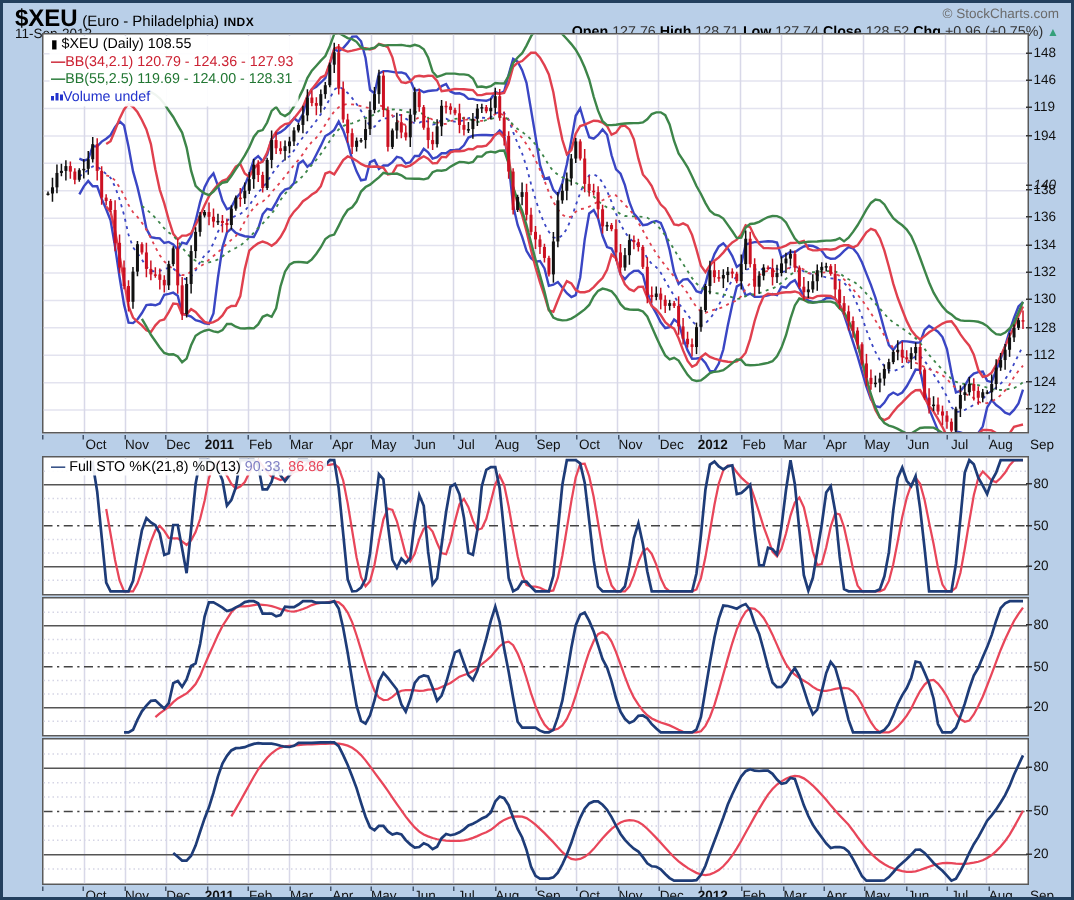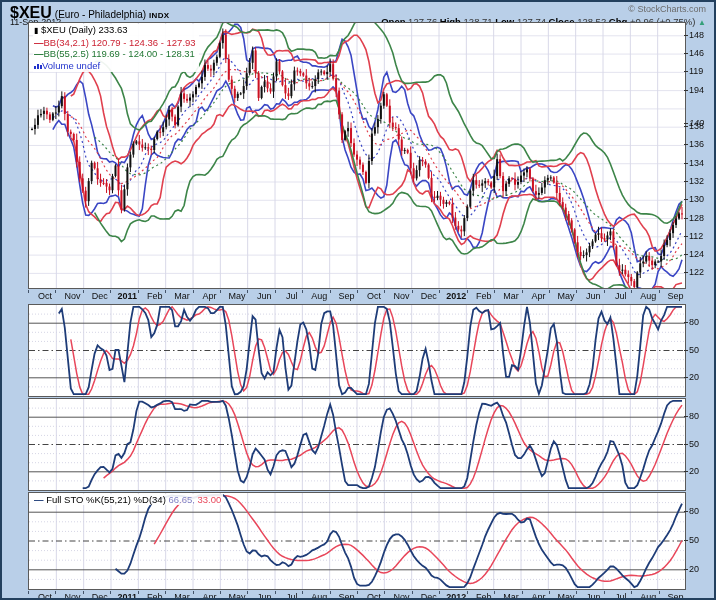--- a/index.html
+++ b/index.html
@@ -18,21 +18,21 @@
   .quote b{color:#000;}
   .quote .arrow{font-size:8px;}
   .frame{position:absolute;background:#fff;border:1px solid #5a5a5a;box-sizing:border-box;}
   #priceFrame{left:26px;top:20px;width:658px;height:267px;}
   #p1Frame{left:26px;top:302px;width:658px;height:93px;}
   #p2Frame{left:26px;top:396px;width:658px;height:93px;}
   #p3Frame{left:26px;top:490px;width:658px;height:98px;}
   .yaxis-label{position:absolute;left:687px;font-size:9px;color:#111;}
   .yaxis-label::before{content:"";position:absolute;left:-5px;top:5px;width:4px;border-top:1px solid #333;}
   .xstrip{position:absolute;left:26px;width:658px;height:13px;}
-  .xstrip .mlabel{position:absolute;top:1px;font-size:9px;color:#111;transform:translateX(-50%);}
+  .xstrip .mlabel{position:absolute;top:1px;font-size:9px;color:#111;transform:translateX(-50%);margin-left:19px;}
   .xstrip .mlabel.year{font-weight:bold;}
   .xstrip .tick{position:absolute;top:0;width:1px;height:3px;background:#44546a;}
   #xstrip1{top:288px;} #xstrip2{top:589px;}
   .legend{position:absolute;left:31px;top:22px;font-size:9.5px;line-height:11.5px;
           background:rgba(255,255,255,.92);padding:0 3px 1px 1px;color:#000;white-space:nowrap;}
   .legend .candle-ico{display:inline-block;width:7px;font-size:8px;color:#000;}
   .legend .dash{font-weight:bold;}
   .legend .vol{color:#2233cc;}
   .legend .vol-ico{display:inline-block;width:8px;}
   .vol-ico i{display:inline-block;width:2px;background:#2233cc;margin-right:1px;}
@@ -552,21 +552,21 @@
         <rect x="646.0366972477065" y="195.55172413793107" width="2" height="6.396551724137964" fill="#111111"></rect>
         <line x1="650.0183486238532" y1="189.06379310344826" x2="650.0183486238532" y2="196.92241379310357" stroke="#111111" stroke-width="1"></line>
         <rect x="649.0183486238532" y="190.43448275862073" width="2" height="5.117241379310343" fill="#111111"></rect>
         <line x1="653" y1="184.0379310344829" x2="653" y2="196.358908045977" stroke="#cc1122" stroke-width="1"></line>
         <rect x="652" y="190.43448275862073" width="2" height="1" fill="#cc1122"></rect>
       </svg>
   </div>
 
   <div class="legend">
     <div>
-      <span class="candle-ico">▮</span><span>$XEU (Daily) 233.63</span>
+      <span class="candle-ico">▮</span><span>$XEU (Daily) 108.55</span>
     </div>
     <div>
       <span class="dash bb-dash" style="color: rgb(204, 34, 51);">—</span><span class="bb-text" style="color: rgb(204, 34, 51);">BB(34,2.1) 120.79 - 124.36 - 127.93</span>
     </div>
     <div>
       <span class="dash bb-dash" style="color: rgb(34, 119, 51);">—</span><span class="bb-text" style="color: rgb(34, 119, 51);">BB(55,2.5) 119.69 - 124.00 - 128.31</span>
     </div>
     <div class="vol">
       <span class="vol-ico"><i style="height:3px"></i><i style="height:5px"></i><i style="height:4px"></i></span><span>Volume undef</span>
     </div>
@@ -667,20 +667,26 @@
       <span class="mlabel" style="left: 565.3px;">Jun</span>
       <span class="tick" style="left: 575.8px;"></span>
       <span class="mlabel" style="left: 592.7px;">Jul</span>
       <span class="tick" style="left: 603.2px;"></span>
       <span class="mlabel" style="left: 620.2px;">Aug</span>
       <span class="tick" style="left: 630.6px;"></span>
       <span class="mlabel" style="left: 647.6px;">Sep</span>
     </div>
 
   <div id="p1Frame" class="frame">
+    <div class="pleg">
+      <span class="kdash">—</span>
+      <span>Full STO %K(21,8) %D(13)</span>
+      <span class="kval">90.33,</span>
+      <span class="dval">86.86</span>
+    </div>
     <svg id="p1Svg" width="656" height="91">
         <line x1="27.333333333333332" y1="0" x2="27.333333333333332" y2="91" stroke="#d8d8e8" stroke-width="1"></line>
         <line x1="54.666666666666664" y1="0" x2="54.666666666666664" y2="91" stroke="#d8d8e8" stroke-width="1"></line>
         <line x1="82" y1="0" x2="82" y2="91" stroke="#d8d8e8" stroke-width="1"></line>
         <line x1="109.33333333333333" y1="0" x2="109.33333333333333" y2="91" stroke="#d8d8e8" stroke-width="1"></line>
         <line x1="136.66666666666666" y1="0" x2="136.66666666666666" y2="91" stroke="#d8d8e8" stroke-width="1"></line>
         <line x1="164" y1="0" x2="164" y2="91" stroke="#d8d8e8" stroke-width="1"></line>
         <line x1="191.33333333333331" y1="0" x2="191.33333333333331" y2="91" stroke="#d8d8e8" stroke-width="1"></line>
         <line x1="218.66666666666666" y1="0" x2="218.66666666666666" y2="91" stroke="#d8d8e8" stroke-width="1"></line>
         <line x1="246" y1="0" x2="246" y2="91" stroke="#d8d8e8" stroke-width="1"></line>
@@ -743,26 +749,20 @@
         <line x1="0" y1="27.3" x2="656" y2="27.3" stroke="#d5d5e5" stroke-width="1" stroke-dasharray="1,2"></line>
         <line x1="0" y1="9.1" x2="656" y2="9.1" stroke="#d5d5e5" stroke-width="1" stroke-dasharray="1,2"></line>
         <line x1="0" y1="18.2" x2="656" y2="18.2" stroke="#555555" stroke-width="1"></line>
         <line x1="0" y1="72.8" x2="656" y2="72.8" stroke="#555555" stroke-width="1"></line>
         <line x1="0" y1="45.5" x2="656" y2="45.5" stroke="#444" stroke-width="1" stroke-dasharray="6,3,1.5,3"></line>
         <path d="M74.6 79.1L77.5 76.6L80.5 74.4L83.5 72.2L86.5 69.1L89.5 66.6L92.4 65.0L95.4 63.3L98.4 60.4L101.4 57.0L104.4 51.6L107.4 44.4L110.3 37.7L113.3 31.1L116.3 24.3L119.3 18.3L122.3 13.7L125.2 9.2L128.2 6.2L131.2 5.2L134.2 5.2L137.2 4.9L140.2 4.4L143.1 4.0L146.1 4.2L149.1 4.5L152.1 5.1L155.1 6.0L158.0 7.1L161.0 7.8L164.0 8.5L167.0 8.8L170.0 8.0L173.0 7.0L175.9 5.8L178.9 4.4L181.9 3.4L184.9 3.0L187.9 2.7L190.8 2.3L193.8 2.0L196.8 2.6L199.8 5.0L202.8 9.4L205.8 15.9L208.7 24.5L211.7 34.3L214.7 44.4L217.7 53.9L220.7 61.6L223.6 66.0L226.6 67.7L229.6 67.5L232.6 65.6L235.6 63.0L238.6 61.5L241.5 61.1L244.5 61.1L247.5 61.2L250.5 61.6L253.5 61.4L256.4 60.8L259.4 60.6L262.4 60.3L265.4 59.0L268.4 57.6L271.3 56.3L274.3 54.2L277.3 52.1L280.3 51.0L283.3 50.0L286.3 48.3L289.2 46.2L292.2 43.8L295.2 41.4L298.2 38.8L301.2 35.2L304.1 31.8L307.1 29.5L310.1 28.8L313.1 31.1L316.1 36.7L319.1 44.1L322.0 53.0L325.0 63.1L328.0 71.8L331.0 78.7L334.0 84.0L336.9 87.1L339.9 87.8L342.9 86.9L345.9 84.6L348.9 80.3L351.9 73.6L354.8 64.8L357.8 54.8L360.8 44.6L363.8 35.5L366.8 28.4L369.7 23.8L372.7 22.4L375.7 24.1L378.7 28.7L381.7 35.7L384.7 44.0L387.6 52.1L390.6 59.8L393.6 66.1L396.6 70.8L399.6 74.8L402.5 77.8L405.5 80.0L408.5 81.4L411.5 82.7L414.5 83.6L417.4 84.6L420.4 86.0L423.4 87.5L426.4 88.9L429.4 89.2L432.4 89.2L435.3 89.2L438.3 88.5L441.3 84.9L444.3 79.0L447.3 70.9L450.2 61.3L453.2 50.6L456.2 39.9L459.2 29.7L462.2 20.6L465.2 13.7L468.1 8.8L471.1 6.5L474.1 6.9L477.1 9.3L480.1 13.0L483.0 18.0L486.0 24.1L489.0 30.9L492.0 37.8L495.0 43.8L498.0 48.0L500.9 50.8L503.9 53.0L506.9 54.8L509.9 56.6L512.9 58.9L515.8 60.7L518.8 61.5L521.8 61.5L524.8 61.0L527.8 60.3L530.8 59.8L533.7 59.6L536.7 60.0L539.7 62.0L542.7 65.6L545.7 70.8L548.6 76.9L551.6 82.5L554.6 86.7L557.6 89.2L560.6 89.2L563.6 89.2L566.5 87.9L569.5 85.3L572.5 82.0L575.5 78.1L578.5 73.3L581.4 67.3L584.4 61.7L587.4 57.4L590.4 54.7L593.4 54.3L596.3 56.7L599.3 60.6L602.3 65.3L605.3 71.4L608.3 76.9L611.3 80.5L614.2 82.2L617.2 81.4L620.2 77.3L623.2 71.7L626.2 65.3L629.1 58.0L632.1 50.2L635.1 42.3L638.1 34.3L641.1 27.2L644.1 20.8L647.0 15.0L650.0 10.2L653.0 6.1" fill="none" stroke="#e8465a" stroke-width="1.5"></path>
         <path d="M53.7 89.2L56.7 89.2L59.7 87.5L62.6 80.9L65.6 75.2L68.6 71.4L71.6 68.2L74.6 67.9L77.5 70.7L80.5 73.4L83.5 69.8L86.5 56.4L89.5 55.0L92.4 58.9L95.4 54.0L98.4 45.0L101.4 43.3L104.4 30.3L107.4 12.1L110.3 2.6L113.3 2.6L116.3 4.2L119.3 6.1L122.3 8.4L125.2 7.6L128.2 5.9L131.2 4.4L134.2 2.4L137.2 1.8L140.2 1.8L143.1 3.2L146.1 10.1L149.1 10.1L152.1 10.1L155.1 11.9L158.0 11.1L161.0 5.4L164.0 5.8L167.0 5.8L170.0 4.0L173.0 1.8L175.9 1.8L178.9 1.8L181.9 2.8L184.9 2.8L187.9 2.8L190.8 2.8L193.8 1.8L196.8 6.7L199.8 19.7L202.8 36.2L205.8 54.4L208.7 71.5L211.7 81.6L214.7 83.4L217.7 77.9L220.7 67.8L223.6 55.3L226.6 49.5L229.6 52.9L232.6 56.8L235.6 60.7L238.6 70.7L241.5 75.4L244.5 67.2L247.5 56.3L250.5 52.5L253.5 51.3L256.4 52.0L259.4 59.5L262.4 68.2L265.4 64.7L268.4 56.2L271.3 46.0L274.3 35.9L277.3 34.5L280.3 43.1L283.3 51.2L286.3 54.4L289.2 48.2L292.2 37.4L295.2 26.8L298.2 14.9L301.2 5.5L304.1 15.7L307.1 33.3L310.1 48.9L313.1 66.1L316.1 82.2L319.1 86.1L322.0 86.1L325.0 86.1L328.0 86.1L331.0 88.1L334.0 89.2L336.9 89.2L339.9 87.6L342.9 79.1L345.9 68.1L348.9 51.1L351.9 32.9L354.8 18.0L357.8 10.8L360.8 9.4L363.8 14.9L366.8 21.9L369.7 31.1L372.7 40.4L375.7 46.1L378.7 55.3L381.7 66.5L384.7 75.4L387.6 80.2L390.6 83.0L393.6 81.6L396.6 78.2L399.6 78.0L402.5 79.8L405.5 83.8L408.5 86.7L411.5 89.2L414.5 89.2L417.4 89.2L420.4 89.2L423.4 89.2L426.4 89.2L429.4 89.2L432.4 89.2L435.3 87.4L438.3 79.0L441.3 60.8L444.3 42.6L447.3 26.0L450.2 13.4L453.2 4.7L456.2 5.0L459.2 5.8L462.2 6.8L465.2 4.9L468.1 3.7L471.1 7.7L474.1 16.7L477.1 23.6L480.1 34.5L483.0 45.7L486.0 56.0L489.0 59.1L492.0 59.0L495.0 55.6L498.0 50.2L500.9 46.5L503.9 51.7L506.9 60.6L509.9 69.9L512.9 77.2L515.8 74.1L518.8 62.1L521.8 49.7L524.8 42.3L527.8 46.1L530.8 56.5L533.7 68.6L536.7 80.9L539.7 89.2L542.7 89.2L545.7 89.2L548.6 89.2L551.6 89.2L554.6 89.2L557.6 89.2L560.6 87.6L563.6 84.0L566.5 77.8L569.5 70.3L572.5 64.4L575.5 59.7L578.5 52.8L581.4 42.0L584.4 42.7L587.4 49.4L590.4 56.5L593.4 66.8L596.3 83.7L599.3 89.2L602.3 89.2L605.3 89.2L608.3 86.2L611.3 78.5L614.2 70.1L617.2 60.0L620.2 51.3L623.2 46.3L626.2 39.0L629.1 32.4L632.1 24.4L635.1 14.8L638.1 6.4L641.1 3.2L644.1 1.8L647.0 1.8L650.0 1.8L653.0 1.8" fill="none" stroke="#1e3c78" stroke-width="1.8"></path>
       </svg>
   </div>
   <div id="p3Frame" class="frame">
-    <div class="pleg">
-      <span class="kdash">—</span>
-      <span>Full STO %K(55,21) %D(34)</span>
-      <span class="kval">66.65,</span>
-      <span class="dval">33.00</span>
-    </div>
     <svg id="p3Svg" width="656" height="96">
         <line x1="27.333333333333332" y1="0" x2="27.333333333333332" y2="96" stroke="#d8d8e8" stroke-width="1"></line>
         <line x1="54.666666666666664" y1="0" x2="54.666666666666664" y2="96" stroke="#d8d8e8" stroke-width="1"></line>
         <line x1="82" y1="0" x2="82" y2="96" stroke="#d8d8e8" stroke-width="1"></line>
         <line x1="109.33333333333333" y1="0" x2="109.33333333333333" y2="96" stroke="#d8d8e8" stroke-width="1"></line>
         <line x1="136.66666666666666" y1="0" x2="136.66666666666666" y2="96" stroke="#d8d8e8" stroke-width="1"></line>
         <line x1="164" y1="0" x2="164" y2="96" stroke="#d8d8e8" stroke-width="1"></line>
         <line x1="191.33333333333331" y1="0" x2="191.33333333333331" y2="96" stroke="#d8d8e8" stroke-width="1"></line>
         <line x1="218.66666666666666" y1="0" x2="218.66666666666666" y2="96" stroke="#d8d8e8" stroke-width="1"></line>
         <line x1="246" y1="0" x2="246" y2="96" stroke="#d8d8e8" stroke-width="1"></line>

